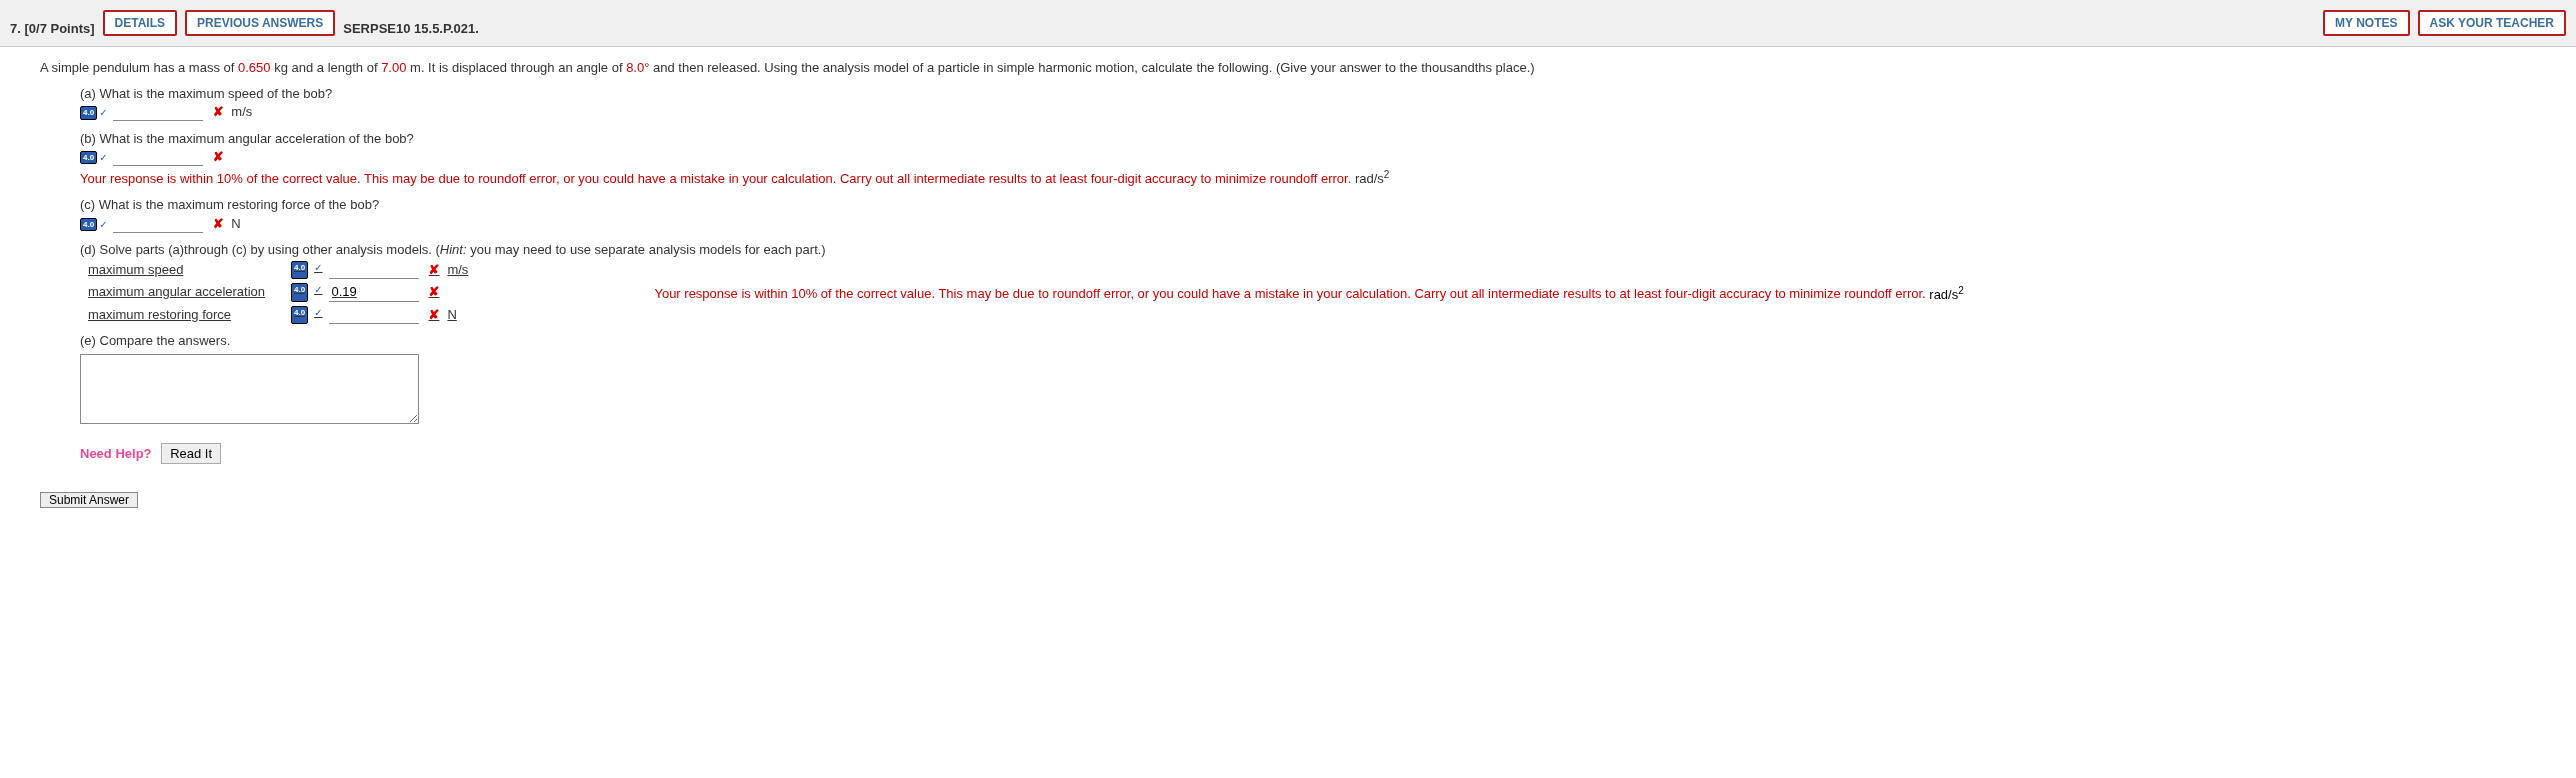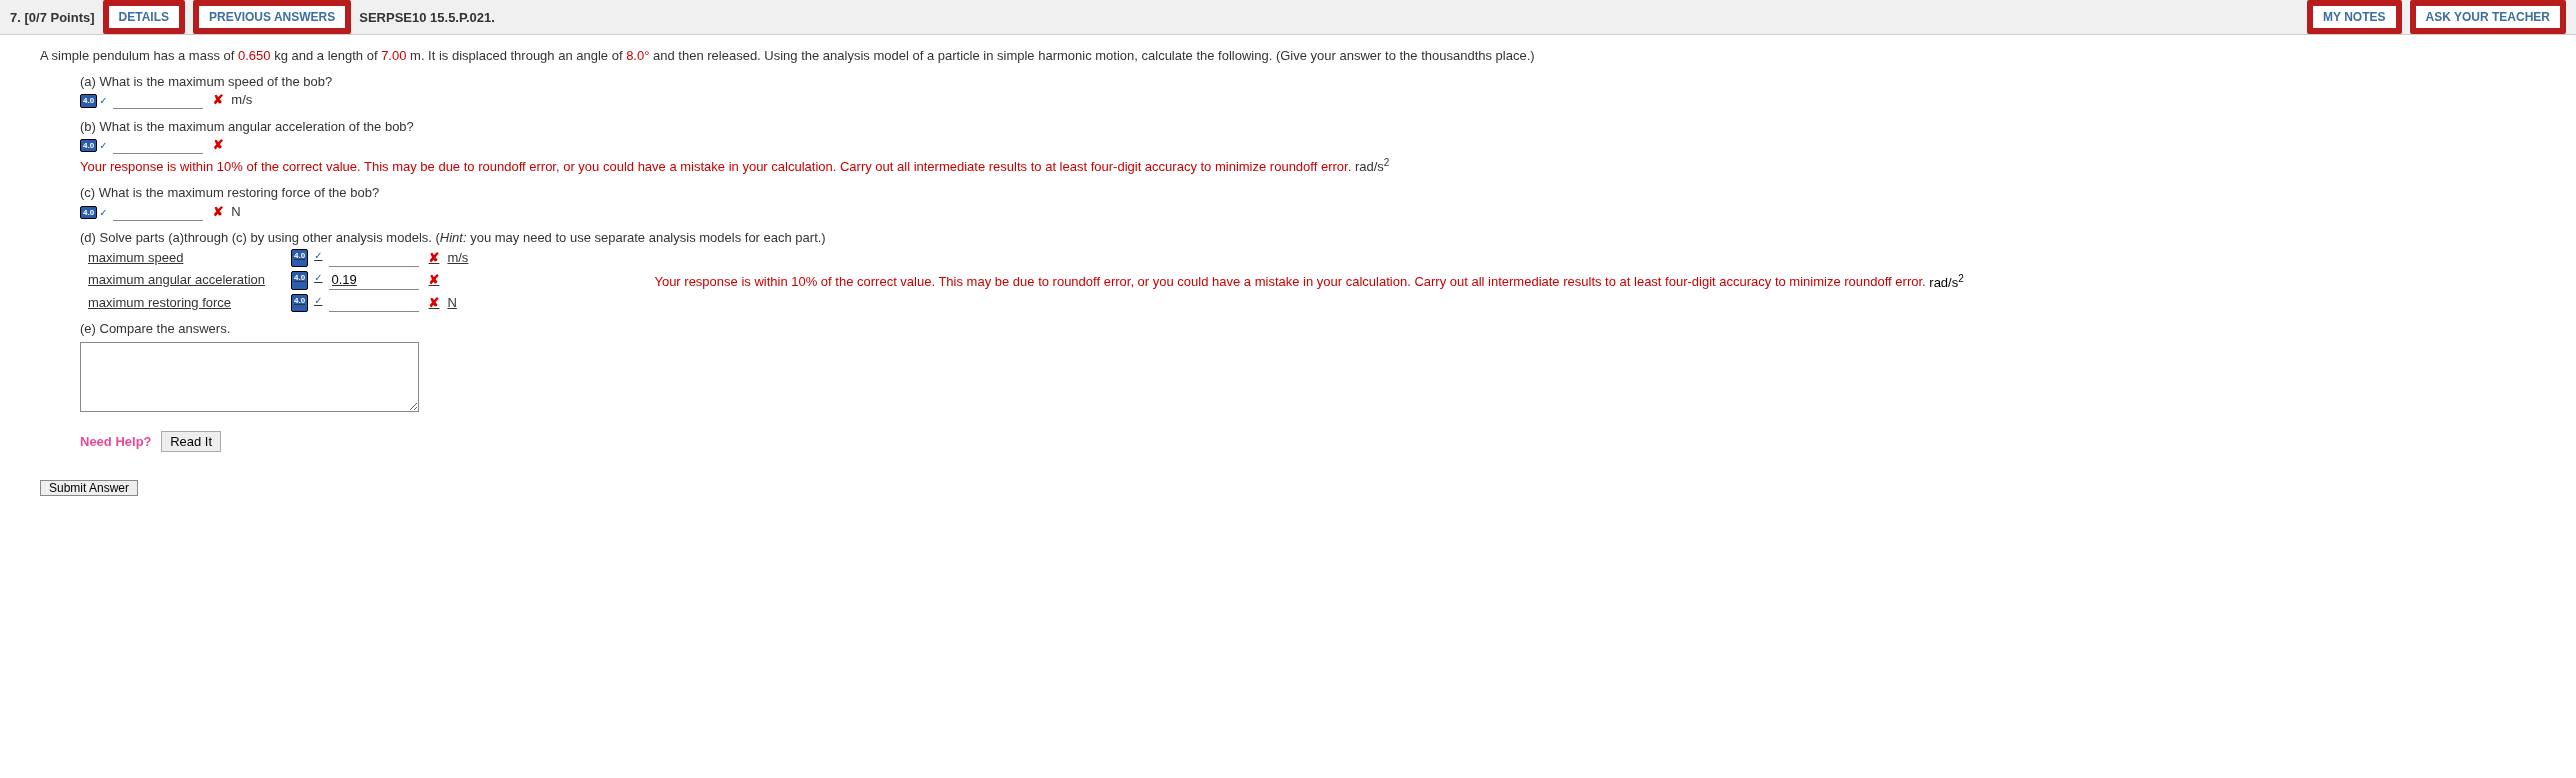--- a/index.html
+++ b/index.html
@@ -6,32 +6,32 @@
   body {
     margin: 0;
     padding: 0;
     font-family: Arial, Helvetica, sans-serif;
     font-size: 13px;
     background: #fff;
     color: #333;
   }
   .header {
     display: flex;
-    align-items: center;
-    padding: 0 10px;
+    align-items: flex-end;
+    padding: 10px 10px;
     border-bottom: 1px solid #ccc;
     background: #f0f0f0;
     gap: 8px;
   }
   .header-title {
     font-weight: bold;
     font-size: 13px;
   }
   .btn-box {
-    border: 6px solid #b91c1c;
+    border: 2px solid #b91c1c;
     color: #3b6fa0;
     background: #fff;
     padding: 4px 10px;
     font-size: 12px;
     font-weight: bold;
     cursor: pointer;
     border-radius: 2px;
   }
   .header-ref {
     font-weight: bold;

